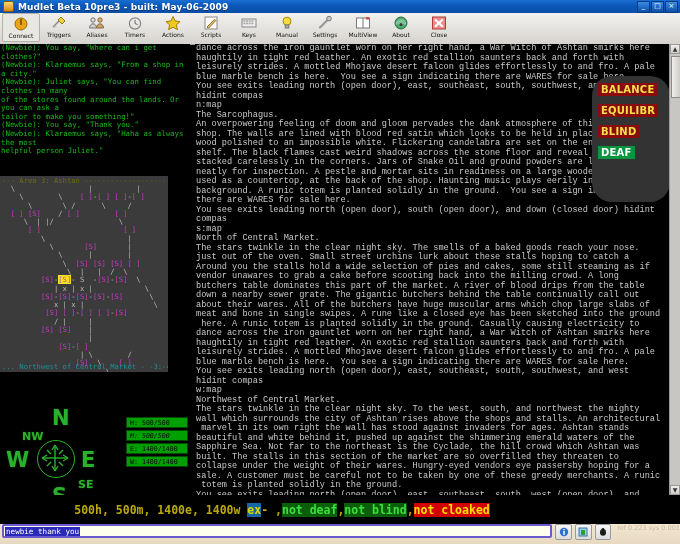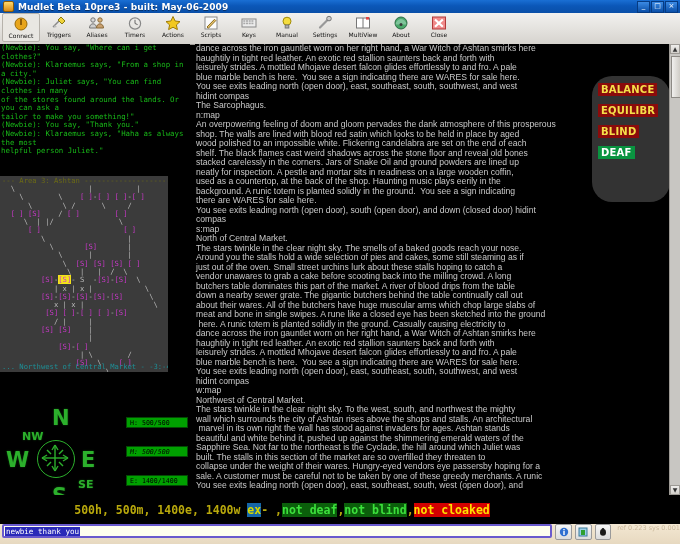--- a/index.html
+++ b/index.html
@@ -26,21 +26,21 @@
   .tbi{width:38px;height:30px;display:flex;flex-direction:column;align-items:center;
     justify-content:flex-start;padding-top:1px;box-sizing:border-box;}
   .tbi.sel{background:#e9e7e2;border:1px solid #b6b2ab;border-radius:2px;height:29px;}
   .tbi .glyph{height:17px;width:20px;display:flex;align-items:center;justify-content:center;}
   .tbi .lbl{font-family:"DejaVu Sans",sans-serif;font-size:6px;color:#111;margin-top:0px;
     white-space:nowrap;letter-spacing:0px;}
 
   
   .console{position:absolute;left:195px;top:44px;width:475px;height:451px;background:#000;
     overflow:hidden;}
-  .console .line{font-family:Liberation Sans, sans-serif;font-size:8.6px;line-height:9.5px;
+  .console .line{font-family:Liberation Mono, monospace;font-size:8.6px;line-height:9.5px;
     white-space:pre-wrap;color:#c9c9c9;padding-left:1px;}
   .c-white{color:#d4d4d4;}
   .c-yellow{color:#b8a10a;}
   .c-olive{color:#9a8b06;}
   .c-cyan{color:#2aa9b8;}
   .c-blue{color:#4a6fe0;}
 
   
   .rpanel{position:absolute;left:592px;top:76px;width:78px;height:126px;background:#333333;border-radius:20px;}
   .ind{margin:7px 0 0 6px;padding:1px 3px;font-family:"DejaVu Sans",sans-serif;font-size:10px;
@@ -69,21 +69,21 @@
   .compass{position:absolute;left:2px;top:404px;width:120px;height:106px;}
   .cd{position:absolute;font-family:"DejaVu Sans",sans-serif;font-weight:bold;color:#2cb02c;
     text-shadow:0 0 2px #0f4f0f;}
   .cd.big{font-size:21px;}
   .cd.sm{font-size:11px;}
   .crose{position:absolute;left:35px;top:36px;width:36px;height:36px;border:1.6px solid #2cb02c;
     border-radius:50%;}
 
   
   .gauges{position:absolute;left:126px;top:417px;width:64px;height:60px;}
-  .gauge{position:relative;width:62px;height:11px;margin-bottom:18px;background:#00a000;
+  .gauge{position:relative;width:62px;height:11px;margin-bottom:2px;background:#00a000;
     border:1px solid #044a04;box-sizing:border-box;}
   .gauge span{position:absolute;left:3px;top:1px;font-family:"DejaVu Sans Mono",monospace;
     font-size:6.6px;color:#000;white-space:nowrap;}
 
   
   .statusbar{position:absolute;left:0;top:495px;width:564px;height:29px;background:#000;
     display:flex;align-items:center;justify-content:center;}
   .statusbar .seg{font-family:"DejaVu Sans Mono",monospace;font-size:11.5px;font-weight:bold;
     white-space:pre;}
   .s-vit{color:#b9a90c;}
@@ -316,60 +316,61 @@
       </div>
     </div>
 
   <div class="console" id="console">
       <div class="line c-cyan">dance across the iron gauntlet worn on her right hand, a War Witch of Ashtan smirks here</div>
       <div class="line c-cyan">haughtily in tight red leather. An exotic red stallion saunters back and forth with</div>
       <div class="line c-cyan">leisurely strides. A mottled Mhojave desert falcon glides effortlessly to and fro. A pale</div>
       <div class="line c-cyan">blue marble bench is here.  You see a sign indicating there are WARES for sale here.</div>
       <div class="line c-blue">You see exits leading north (open door), east, southeast, south, southwest, and west</div>
       <div class="line c-white">hidint compas</div>
+      <div class="line c-olive">n:map</div>
       <div class="line c-yellow">The Sarcophagus.</div>
-      <div class="line c-olive">n:map</div>
       <div class="line c-white">An overpowering feeling of doom and gloom pervades the dank atmosphere of this prosperous</div>
       <div class="line c-white">shop. The walls are lined with blood red satin which looks to be held in place by aged</div>
       <div class="line c-white">wood polished to an impossible white. Flickering candelabra are set on the end of each</div>
       <div class="line c-white">shelf. The black flames cast weird shadows across the stone floor and reveal old bones</div>
       <div class="line c-white">stacked carelessly in the corners. Jars of Snake Oil and ground powders are lined up</div>
       <div class="line c-white">neatly for inspection. A pestle and mortar sits in readiness on a large wooden coffin,</div>
       <div class="line c-white">used as a countertop, at the back of the shop. Haunting music plays eerily in the</div>
       <div class="line c-cyan">background. A runic totem is planted solidly in the ground.  You see a sign indicating</div>
       <div class="line c-cyan">there are WARES for sale here.</div>
       <div class="line c-blue">You see exits leading north (open door), south (open door), and down (closed door) hidint</div>
       <div class="line c-white">compas</div>
       <div class="line c-olive">s:map</div>
       <div class="line c-yellow">North of Central Market.</div>
       <div class="line c-cyan">The stars twinkle in the clear night sky. The smells of a baked goods reach your nose.</div>
+      <div class="line c-white">just out of the oven. Small street urchins lurk about these stalls hoping to catch a</div>
       <div class="line c-white">Around you the stalls hold a wide selection of pies and cakes, some still steaming as if</div>
-      <div class="line c-white">just out of the oven. Small street urchins lurk about these stalls hoping to catch a</div>
       <div class="line c-white">vendor unawares to grab a cake before scooting back into the milling crowd. A long</div>
       <div class="line c-white">butchers table dominates this part of the market. A river of blood drips from the table</div>
       <div class="line c-white">down a nearby sewer grate. The gigantic butchers behind the table continually call out</div>
       <div class="line c-white">about their wares. All of the butchers have huge muscular arms which chop large slabs of</div>
       <div class="line c-cyan">meat and bone in single swipes. A rune like a closed eye has been sketched into the ground</div>
       <div class="line c-cyan"> here. A runic totem is planted solidly in the ground. Casually causing electricity to</div>
       <div class="line c-cyan">dance across the iron gauntlet worn on her right hand, a War Witch of Ashtan smirks here</div>
       <div class="line c-cyan">haughtily in tight red leather. An exotic red stallion saunters back and forth with</div>
       <div class="line c-cyan">leisurely strides. A mottled Mhojave desert falcon glides effortlessly to and fro. A pale</div>
       <div class="line c-cyan">blue marble bench is here.  You see a sign indicating there are WARES for sale here.</div>
       <div class="line c-blue">You see exits leading north (open door), east, southeast, south, southwest, and west</div>
       <div class="line c-white">hidint compas</div>
       <div class="line c-olive">w:map</div>
       <div class="line c-yellow">Northwest of Central Market.</div>
       <div class="line c-cyan">The stars twinkle in the clear night sky. To the west, south, and northwest the mighty</div>
       <div class="line c-white">wall which surrounds the city of Ashtan rises above the shops and stalls. An architectural</div>
       <div class="line c-white"> marvel in its own right the wall has stood against invaders for ages. Ashtan stands</div>
       <div class="line c-white">beautiful and white behind it, pushed up against the shimmering emerald waters of the</div>
-      <div class="line c-white">Sapphire Sea. Not far to the northeast is the Cyclade, the hill around which Juliet was</div>
+      <div class="line c-white">Sapphire Sea. Not far to the northeast is the Cyclade, the hill crowd which Ashtan was</div>
       <div class="line c-white">built. The stalls in this section of the market are so overfilled they threaten to</div>
       <div class="line c-white">collapse under the weight of their wares. Hungry-eyed vendors eye passersby hoping for a</div>
       <div class="line c-cyan">sale. A customer must be careful not to be taken by one of these greedy merchants. A runic</div>
+      <div class="line c-cyan"> totem is planted solidly in the ground.</div>
       <div class="line c-blue">You see exits leading north (open door), east, southeast, south, west (open door), and</div>
     </div>
 
   <div class="rpanel" id="rpanel">
       <div><div class="ind ind-red">BALANCE</div></div>
       <div><div class="ind ind-red">EQUILIBR</div></div>
       <div><div class="ind ind-red">BLIND</div></div>
       <div><div class="ind ind-green">DEAF</div></div>
     </div>
 

